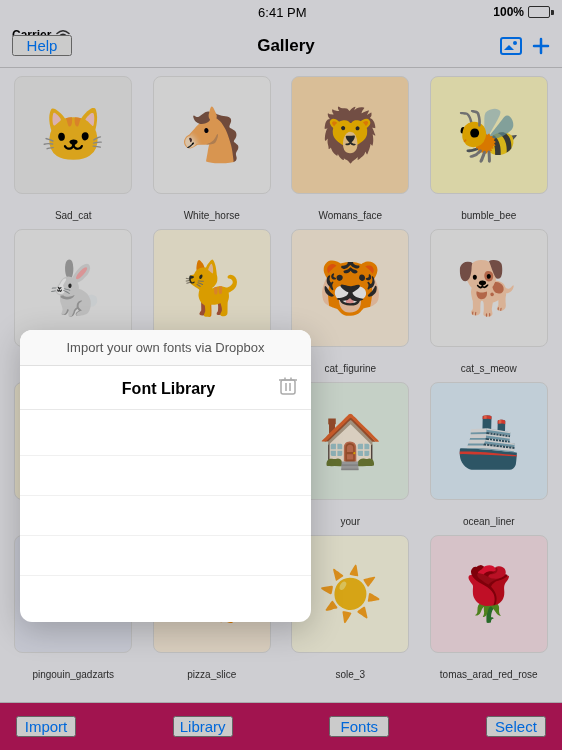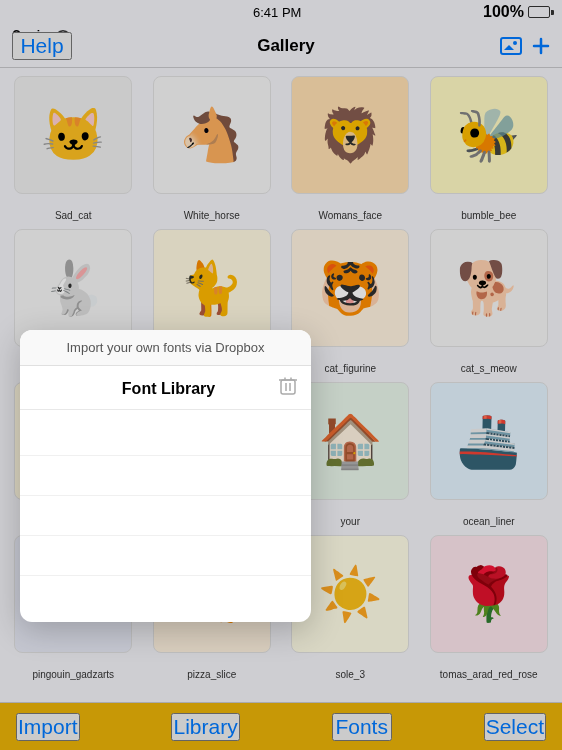--- a/index.html
+++ b/index.html
@@ -18,21 +18,21 @@
       justify-content: space-between;
       align-items: center;
       height: 24px;
       background: #f2f2f7;
       padding: 0 12px;
       font-size: 12px;
       font-weight: 600;
     }
     .status-left { display: flex; align-items: center; gap: 4px; margin-top: 46px; }
     .status-center { font-size: 13px; font-weight: 500; }
-    .status-right { display: flex; align-items: center; gap: 4px; font-size: 16px; }
+    .status-right { display: flex; align-items: center; gap: 4px; font-size: 12px; }
     .battery-icon {
       width: 22px; height: 12px; border: 1.5px solid #333;
       border-radius: 2px; position: relative; display: inline-block;
     }
     .battery-icon::after {
       content: '';
       position: absolute; right: -5px; top: 3px;
       width: 3px; height: 5px;
       background: #333; border-radius: 0 1px 1px 0;
     }
@@ -126,29 +126,29 @@
       margin-top: 16px;
       text-align: center;
       word-break: break-all;
     }
 
     
     .tab-bar {
       position: absolute;
       bottom: 0; left: 0; right: 0;
       height: 48px;
-      background: #eab308;
+      background: #be185d;
       border-top: 1px solid #c8c8cc;
       display: flex;
       align-items: center;
       justify-content: space-between;
       padding: 0 16px;
     }
     .tab-item {
-      font-size: 21px;
+      font-size: 15px;
       color: #007aff;
       font-weight: 400;
       cursor: pointer;
       min-width: 60px;
       text-align: center;
     }
     .tab-item.active {
       font-weight: 400;
     }
 

